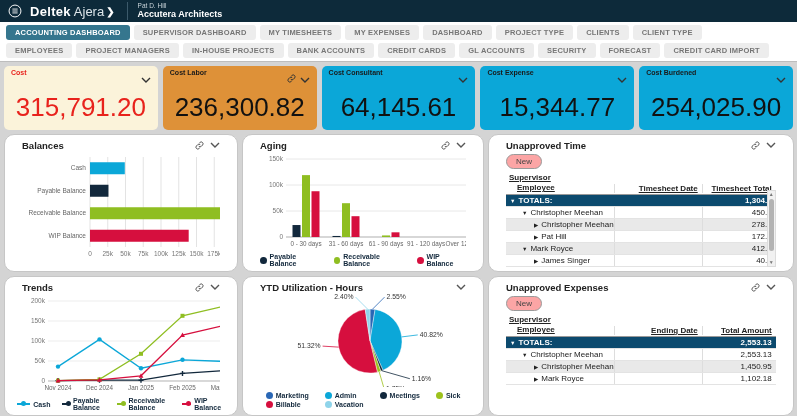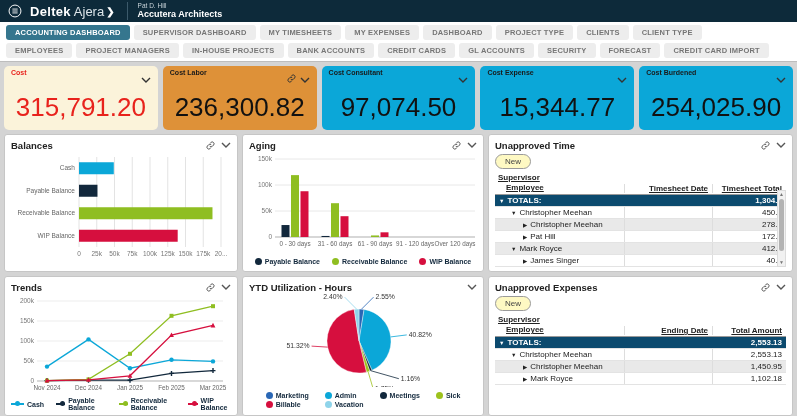--- a/index.html
+++ b/index.html
@@ -33,22 +33,22 @@
   .kpi-card { flex:1; border-radius:5px; padding:3px 7px; display:flex;
               flex-direction:column; overflow:hidden; }
   .kpi-head { display:flex; justify-content:space-between; align-items:flex-start; }
   .kpi-title { font-size:7px; font-weight:bold; }
   .kpi-icons { display:flex; gap:4px; align-items:center; }
   .kpi-value { flex:1; display:flex; align-items:center; justify-content:center;
                font-size:26px; }
 
   .panel-row { display:flex; gap:4px; }
   .row2 { height:138px; } .row3 { height:140px; }
-  .panel { background:#fff; border:1px solid #c6c6c6; border-radius:3px;
-           padding:4px 6px; display:flex; flex-direction:column; position:relative; }
+  .panel { background:#fff; border:1px solid #c6c6c6; border-radius:10px;
+           padding:4px 17px; display:flex; flex-direction:column; position:relative; }
   .p-col1 { width:234px; } .p-col2 { width:242px; } .p-flex { flex:1; }
   .panel-head { display:flex; justify-content:space-between; align-items:center;
                 height:12px; flex:0 0 auto; }
   .panel-title { font-size:9.5px; font-weight:bold; color:#222; }
   .head-icons { display:flex; gap:6px; color:#555; align-items:center; }
   .head-icons span { display:flex; cursor:pointer; }
   .chart { flex:1; overflow:hidden; }
 
   
   .legend { display:flex; justify-content:center; gap:12px; font-size:7px;
@@ -58,21 +58,21 @@
   .leg-line { width:13px; height:2px; position:relative; }
   .leg-line i { position:absolute; left:4px; top:-2px; width:5px; height:5px;
                 border-radius:50%; display:block; }
   .pie-legend { display:grid; grid-template-columns:repeat(4,auto);
                 justify-content:center; column-gap:16px; row-gap:2px;
                 font-size:7px; font-weight:bold; color:#12283c; flex:0 0 22px;
                 align-content:center; }
 
   
   .new-btn { align-self:flex-start; font-size:8px; color:#444; border:1px solid #9a9a9a;
-             border-radius:9px; padding:2px 9px; background:#fef9c3; margin:3px 0 4px;
+             border-radius:9px; padding:2px 9px; background:#fca5a5; margin:3px 0 4px;
              cursor:pointer; }
   .tbl { font-size:8px; color:#222; position:relative; flex:1; overflow:hidden; }
   .tbl-head { display:flex; align-items:flex-end; border-bottom:1px solid #999;
               font-weight:bold; padding-bottom:1px; }
   .tbl-head .u { text-decoration:underline; cursor:pointer; }
   .hc1 { flex:1; padding:0 3px; line-height:1.25; }
   .hc1 .ind { padding-left:8px; }
   .c2 { width:88px; text-align:right; padding:0 4px; border-left:1px solid #ddd; }
   .c3 { width:74px; text-align:right; padding:0 4px; border-left:1px solid #ddd; }
   .tbl-row { display:flex; align-items:center; height:12px;
@@ -170,21 +170,21 @@
       </div>
       <div class="kpi-card" style="background: rgb(11, 167, 216);">
         <div class="kpi-head">
           <span class="kpi-title" style="color: rgb(26, 26, 26);">Cost Consultant</span>
           <span class="kpi-icons" style="color: rgb(51, 51, 51);">
             <span><svg width="10" height="6" viewBox="0 0 10 6">
                 <path d="M1 1l4 4 4-4" fill="none" stroke="currentColor" stroke-width="1.4"></path>
               </svg></span>
           </span>
         </div>
-        <div class="kpi-value" style="color: rgb(17, 17, 17);">97,074.50</div>
+        <div class="kpi-value" style="color: rgb(17, 17, 17);">64,145.61</div>
       </div>
       <div class="kpi-card" style="background: rgb(11, 167, 216);">
         <div class="kpi-head">
           <span class="kpi-title" style="color: rgb(26, 26, 26);">Cost Expense</span>
           <span class="kpi-icons" style="color: rgb(51, 51, 51);">
             <span><svg width="10" height="6" viewBox="0 0 10 6">
                 <path d="M1 1l4 4 4-4" fill="none" stroke="currentColor" stroke-width="1.4"></path>
               </svg></span>
           </span>
         </div>

